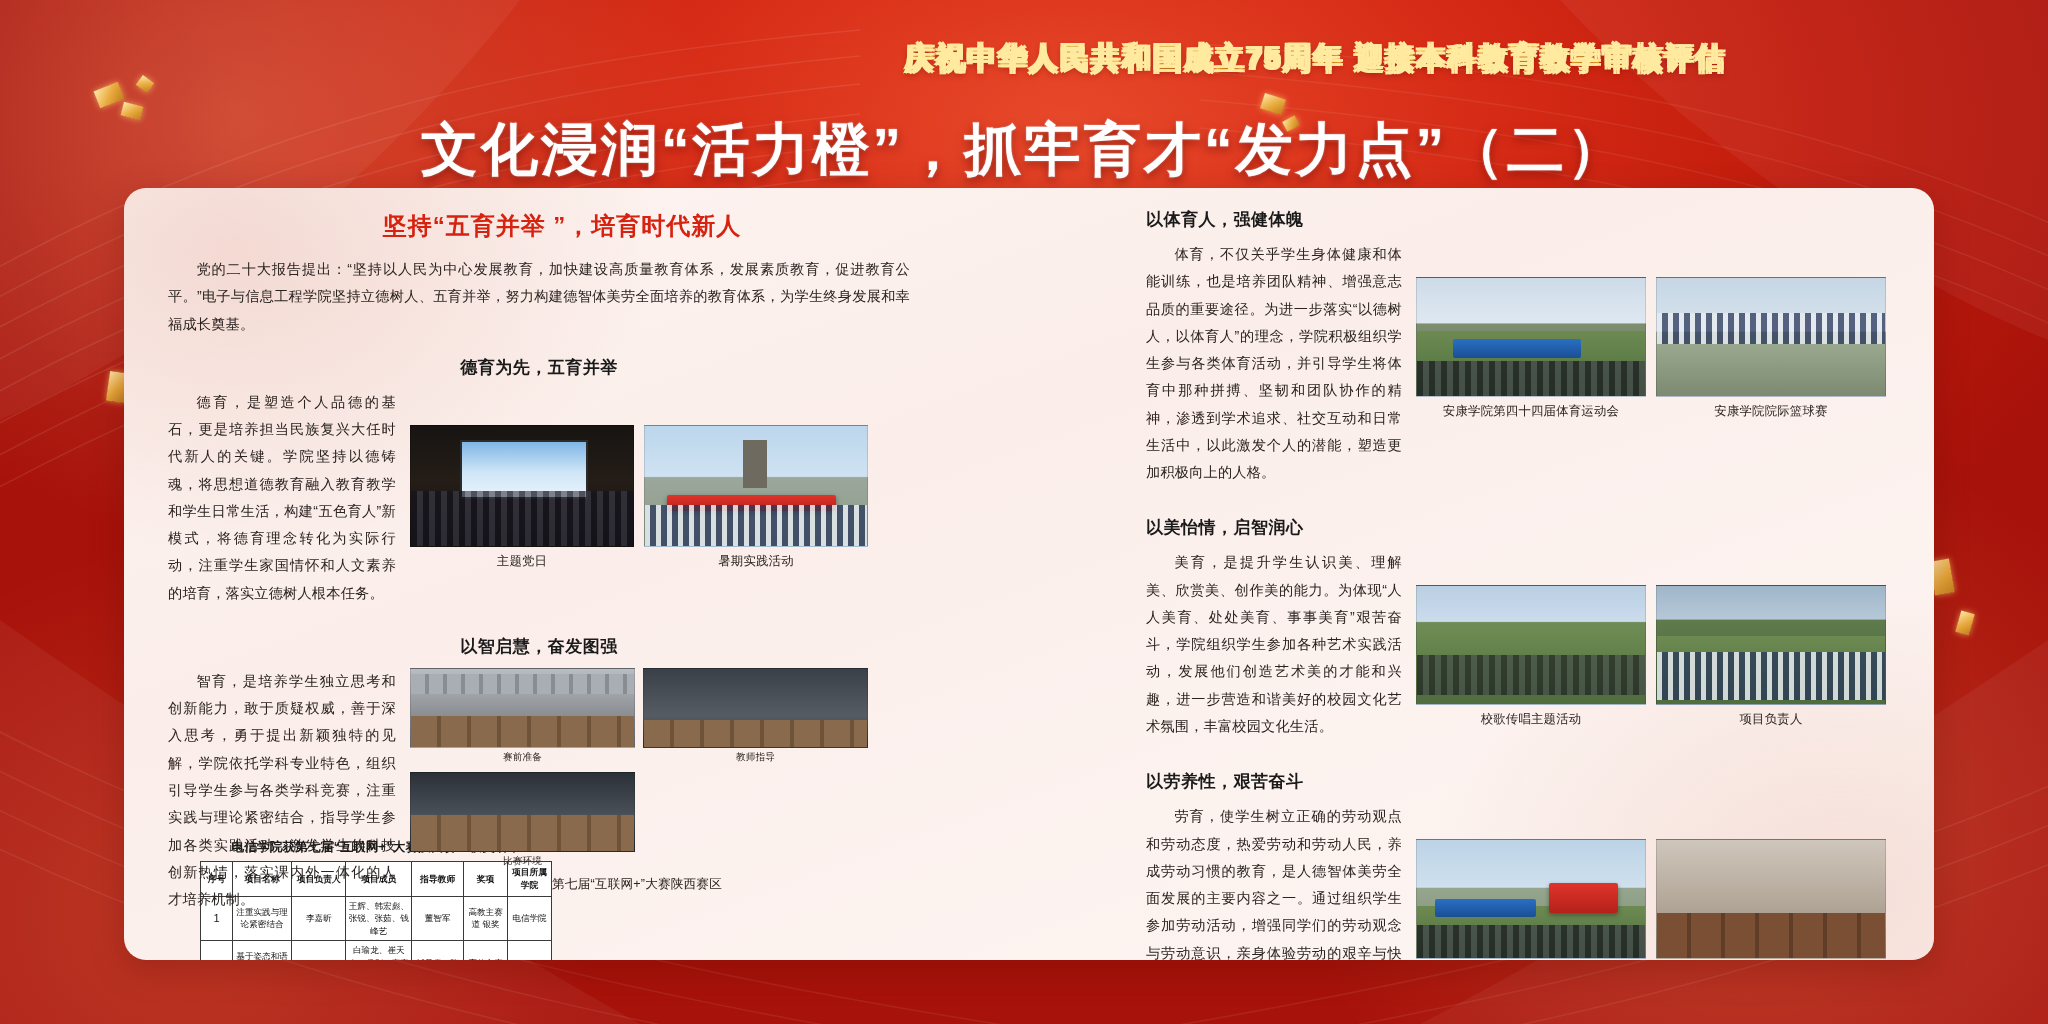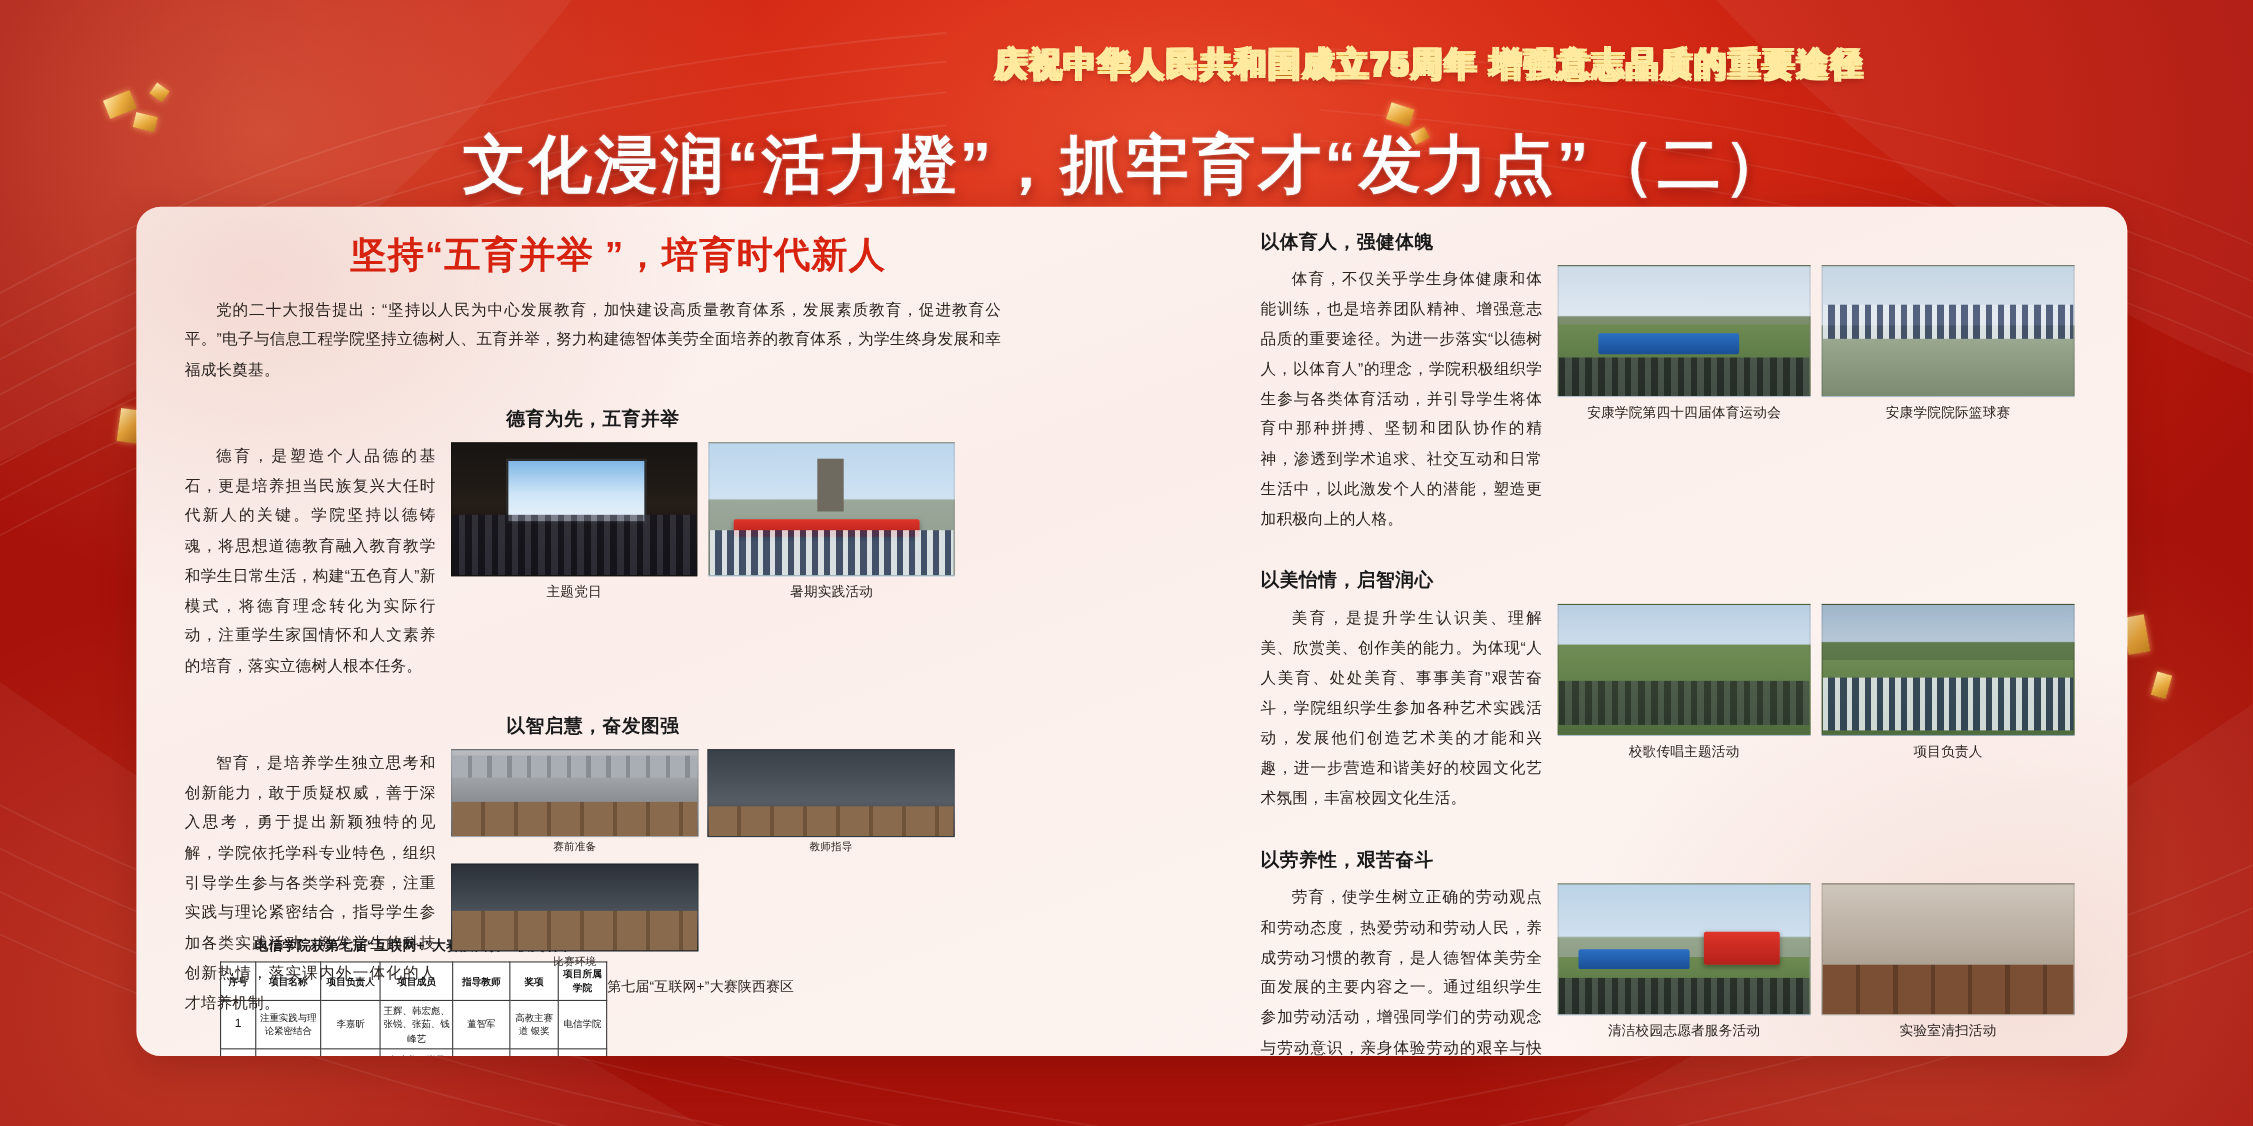--- a/index.html
+++ b/index.html
@@ -57,36 +57,36 @@
   .card::after{content:"";position:absolute;inset:0;border-radius:22px;
     background:radial-gradient(ellipse 700px 500px at 6% 8%, rgba(236,196,186,.55), rgba(255,255,255,0) 60%),
                radial-gradient(ellipse 700px 520px at 95% 92%, rgba(238,198,188,.50), rgba(255,255,255,0) 60%);
     pointer-events:none;}
   .card-inner{position:relative;z-index:2;width:100%;height:100%;}
 
   .col-left{position:absolute;left:38px;top:16px;width:800px;}
   .col-right{position:absolute;left:1022px;top:16px;width:760px;}
 
   .sec-title{
-    color:#d6220f;font-size:33px;font-weight:bold;text-align:center;
+    color:#d6220f;font-size:24px;font-weight:bold;text-align:center;
     letter-spacing:1px;margin:6px 0 14px 0;
   }
   .sub-head{
     color:#1a1a1a;font-size:17px;font-weight:bold;text-align:center;
     letter-spacing:.5px;margin:6px 0 10px 0;
   }
   .sub-head.left{text-align:left;}
   p.body{
     color:#2a2320;font-size:14.2px;line-height:1.92;text-align:justify;
     margin:0 0 8px 0;text-indent:2em;letter-spacing:.2px;
   }
 
   .row{display:flex;gap:14px;}
   .txtblock{flex:0 0 auto;}
-  .imgs2{display:flex;gap:10px;}
+  .imgs2{display:flex;gap:10px;margin-top:36px;}
   .figure{display:flex;flex-direction:column;}
   .ph{border:1px solid rgba(0,0,0,.12);background:#777;position:relative;overflow:hidden;}
   .cap{font-size:12.4px;color:#2a2320;text-align:center;margin-top:6px;letter-spacing:.2px;}
 
   
   .ph i{position:absolute;display:block;}
   .ph.p-dangri{background:linear-gradient(#171411,#241d18 45%,#120f0d);}
   .ph.p-summer{background:linear-gradient(#bcd6ec 0%,#cfe2f2 42%,#9aa79a 43%,#8d9b8a 100%);}
   .ph.p-lab1{background:linear-gradient(#b9bcc0,#8e9296 55%,#6e7277);}
   .ph.p-lab2{background:linear-gradient(#3a4048,#555c63 60%,#2c3138);}
@@ -178,21 +178,21 @@
     <div class="fleck" style="left:96px;top:86px;width:26px;height:18px;transform:rotate(-22deg);"></div>
     <div class="fleck" style="left:122px;top:104px;width:20px;height:14px;transform:rotate(14deg);"></div>
     <div class="fleck" style="left:138px;top:78px;width:14px;height:12px;transform:rotate(36deg);"></div>
     <div class="fleck" style="left:1262px;top:96px;width:22px;height:16px;transform:rotate(18deg);"></div>
     <div class="fleck" style="left:1284px;top:118px;width:14px;height:11px;transform:rotate(-28deg);"></div>
     <div class="fleck" style="left:108px;top:372px;width:18px;height:30px;transform:rotate(8deg);"></div>
     <div class="fleck" style="left:1932px;top:560px;width:20px;height:34px;transform:rotate(-10deg);"></div>
     <div class="fleck" style="left:1958px;top:612px;width:14px;height:22px;transform:rotate(16deg);"></div>
   </div>
 
-  <div class="sub-banner">庆祝中华人民共和国成立75周年  增强意志品质的重要途径</div>
+  <div class="sub-banner">庆祝中华人民共和国成立75周年  迎接本科教育教学审核评估</div>
 
   <div class="main-title">文化浸润“活力橙”，抓牢育才“发力点”（二）</div>
 
   <div class="card">
    <div class="card-inner">
 
     <div class="col-left">
 
       <div class="sec-title">坚持“五育并举 ”，培育时代新人</div>
       <p class="body" style="width:742px;margin-left:6px;">党的二十大报告提出：“坚持以人民为中心发展教育，加快建设高质量教育体系，发展素质教育，促进教育公平。”电子与信息工程学院坚持立德树人、五育并举，努力构建德智体美劳全面培养的教育体系，为学生终身发展和幸福成长奠基。</p>

